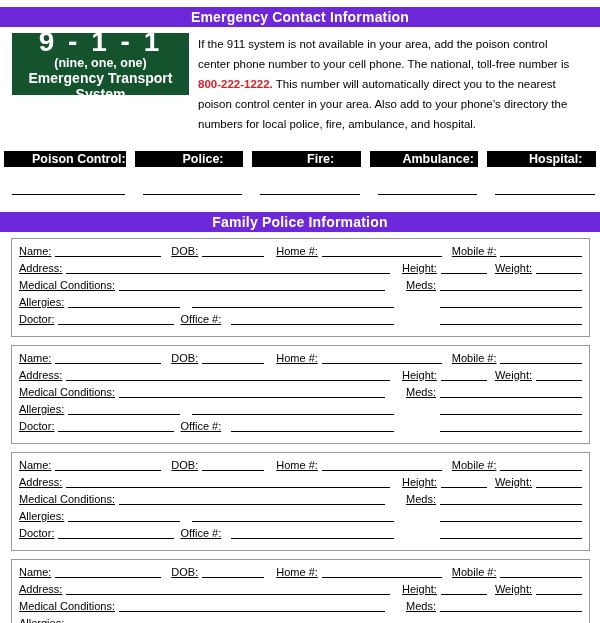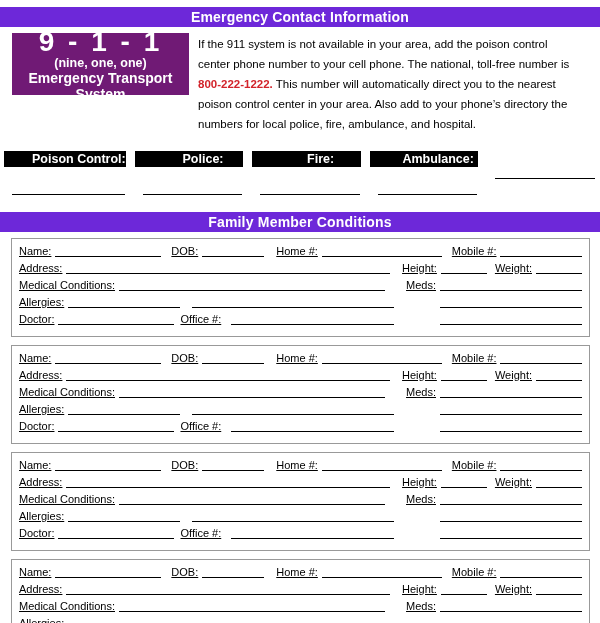--- a/index.html
+++ b/index.html
@@ -15,21 +15,21 @@
     font-size: 14px;
     line-height: 20px;
     text-align: center;
     letter-spacing: 0.2px;
   }
   .bar.family { margin-top: 17px; }
 
   .intro { display: flex; margin: 6px 12px 0 12px; gap: 8px; }
   .box911 {
     width: 177px; min-width: 177px; height: 62px;
-    background: #701a75; color: #fff;
+    background: #14532d; color: #fff;
     font-weight: 700; text-align: center;
     display: flex; flex-direction: column; justify-content: center;
   }
   .box911 .big   { font-size: 28px; line-height: 29px; letter-spacing: 3px; }
   .box911 .mid   { font-size: 12.5px; line-height: 14px; }
   .box911 .small { font-size: 14px; line-height: 16px; }
 
   .intro-text { flex: 1; font-size: 11.5px; line-height: 20px; padding: 1px 10px 0 1px; }
   .intro-text .phone { color: #d2232a; font-weight: 700; }
 
@@ -103,26 +103,27 @@
   </div>
   <div class="contact-col">
     <div class="contact-box">Fire:</div>
     <div class="contact-line"></div>
   </div>
   <div class="contact-col">
     <div class="contact-box">Ambulance:</div>
     <div class="contact-line"></div>
   </div>
   <div class="contact-col">
+    <div class="contact-box">Hospital:</div>
     <div class="contact-line"></div>
   </div>
 </div>
 
 <div class="bar family">
-  <span>Family Member Conditions</span>
+  <span>Family Police Information</span>
 </div>
 
 <div id="members">
   <div class="member">
     <div class="row">
       <span class="lbl">Name:</span>
       <div class="u f13"></div>
       <span class="lbl ml10">DOB:</span>
       <div class="u w62"></div>
       <span class="lbl ml12">Home #:</span>

